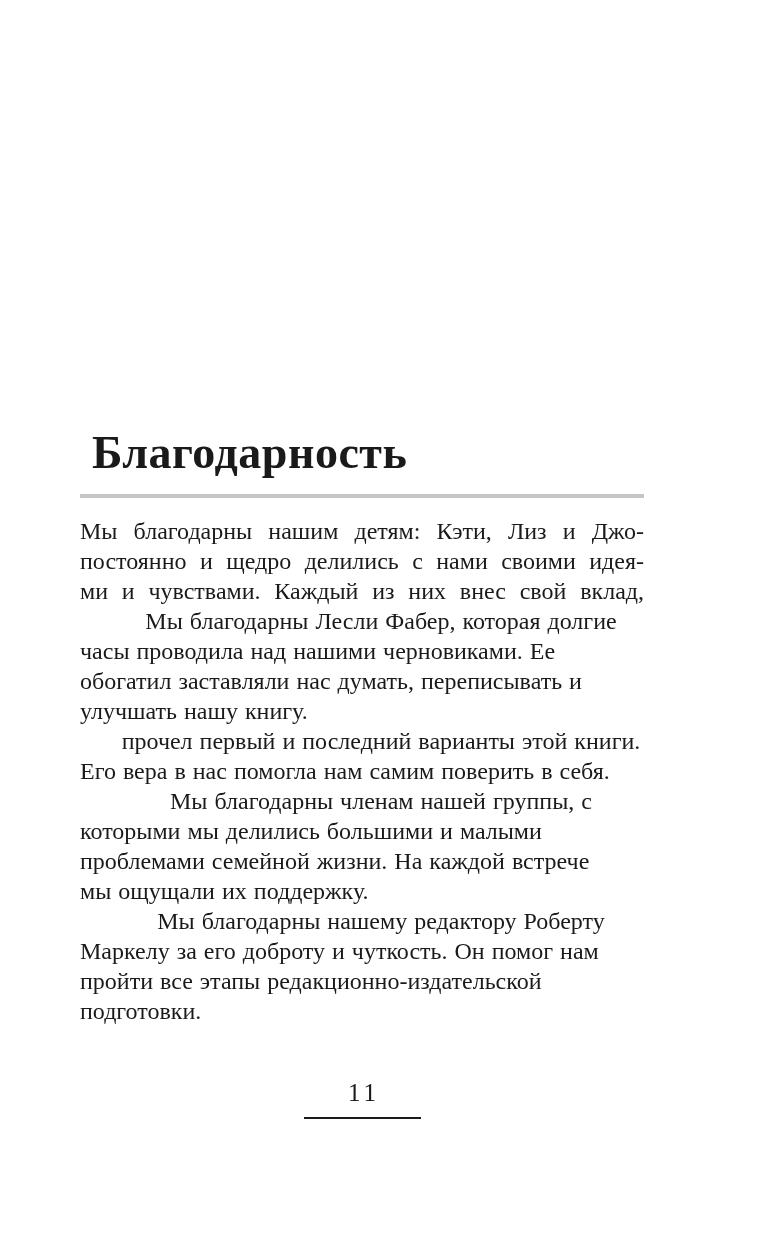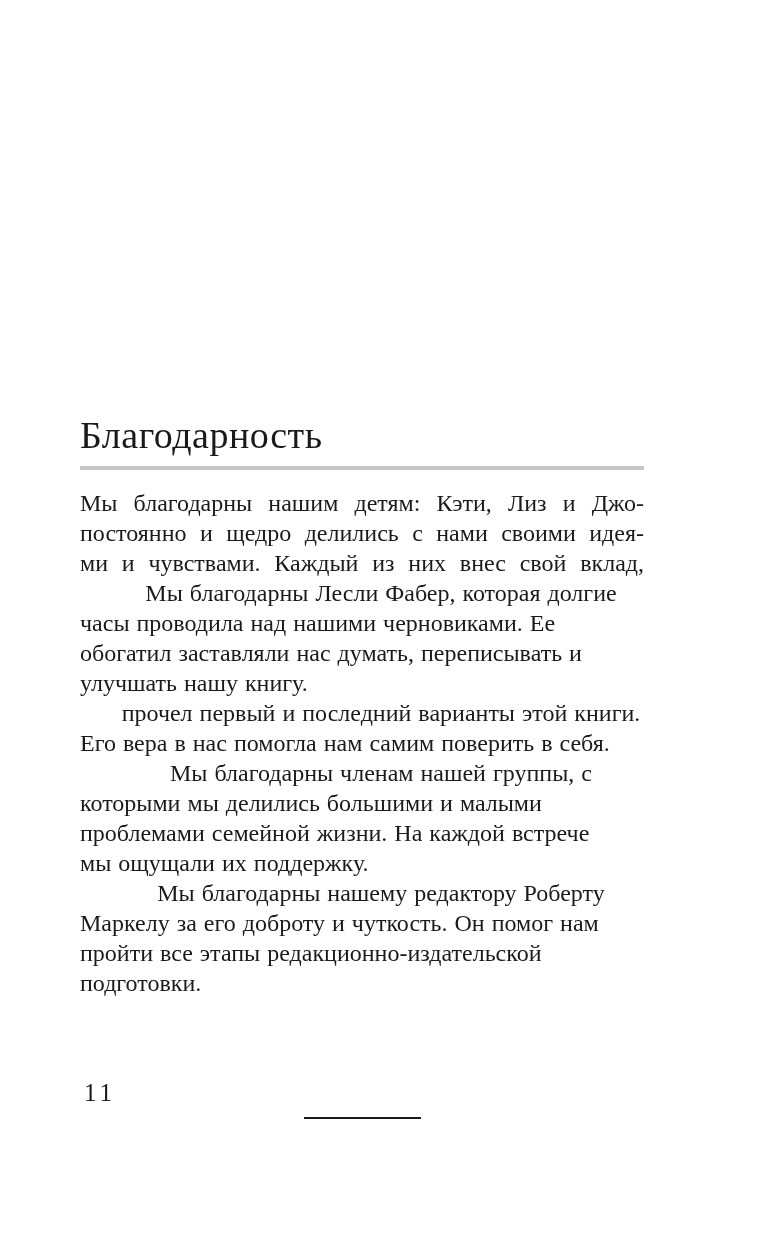--- a/index.html
+++ b/index.html
@@ -17,23 +17,23 @@
     color: #1a1a1a;
   }
   .content {
     position: absolute;
     left: 80px;
     top: 0;
     width: 564px;
   }
   .spacer-top { height: 412px; }
   h1.title {
-    margin: 0;
-    font-size: 38px;
-    font-weight: normal;
+    margin: 12px;
+    font-size: 46px;
+    font-weight: bold;
     line-height: 1.25;
     letter-spacing: 0.5px;
     color: #1a1a1a;
   }
   .heading-rule {
     height: 4px;
     background: #c5c5c5;
     margin-top: 6px;
     margin-bottom: 18px;
   }
@@ -52,21 +52,21 @@
   }
   .paragraph.indent .line:first-child {
     text-indent: 38px;
     text-align: center;
   }
   .footer {
     position: absolute;
     left: 80px;
     top: 1078px;
     width: 564px;
-    text-align: left;
+    text-align: center;
   }
   .page-number {
     font-size: 25px;
     line-height: 30px;
     letter-spacing: 4px;
     padding-left: 4px; 
     color: #1a1a1a;
   }
   .footer-rule {
     width: 117px;

